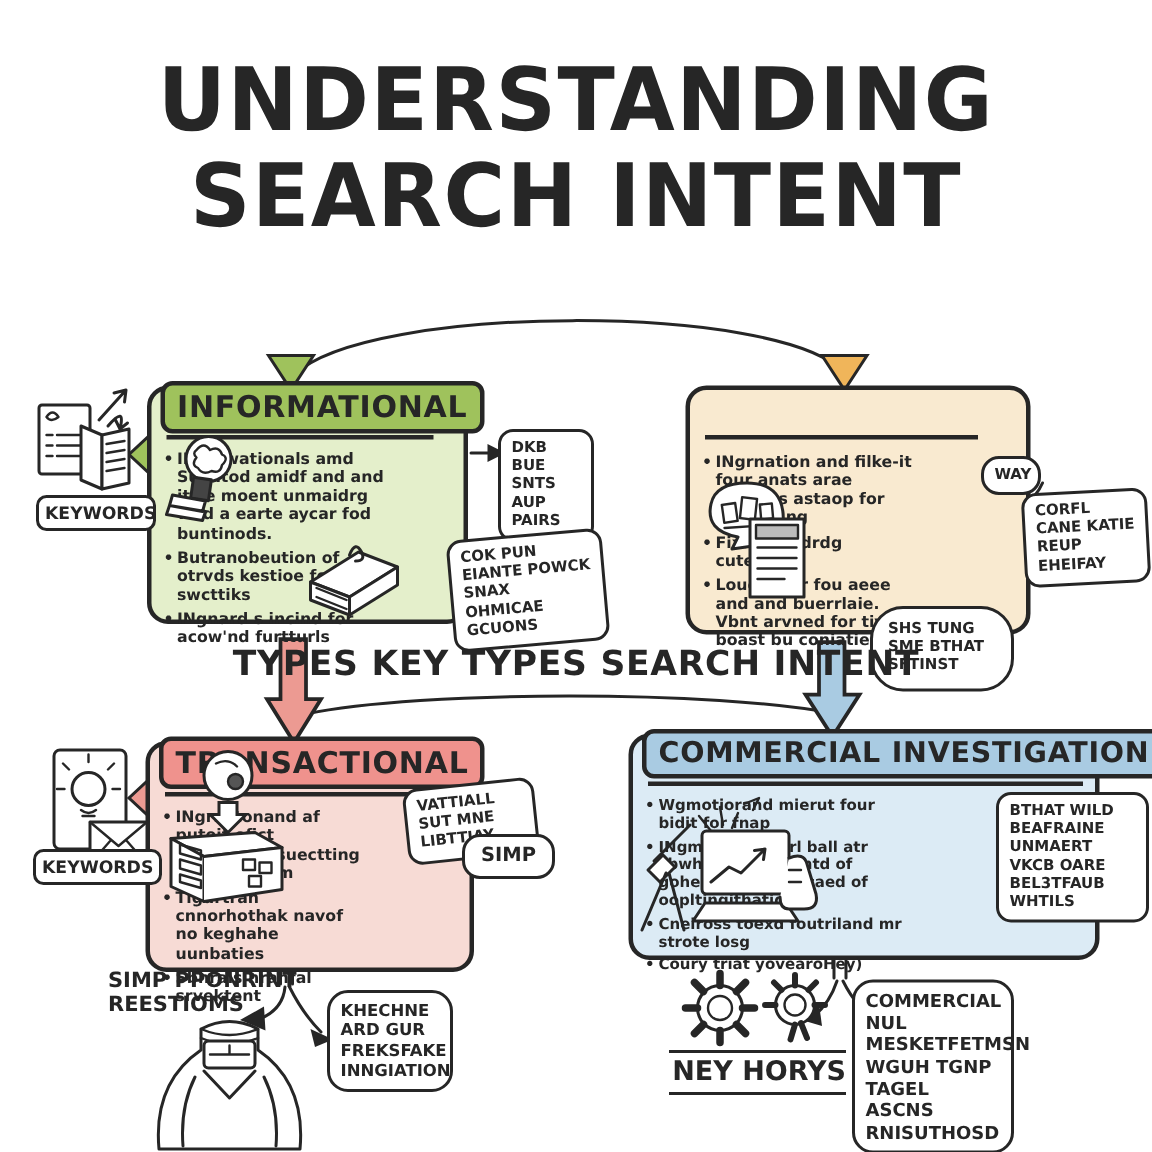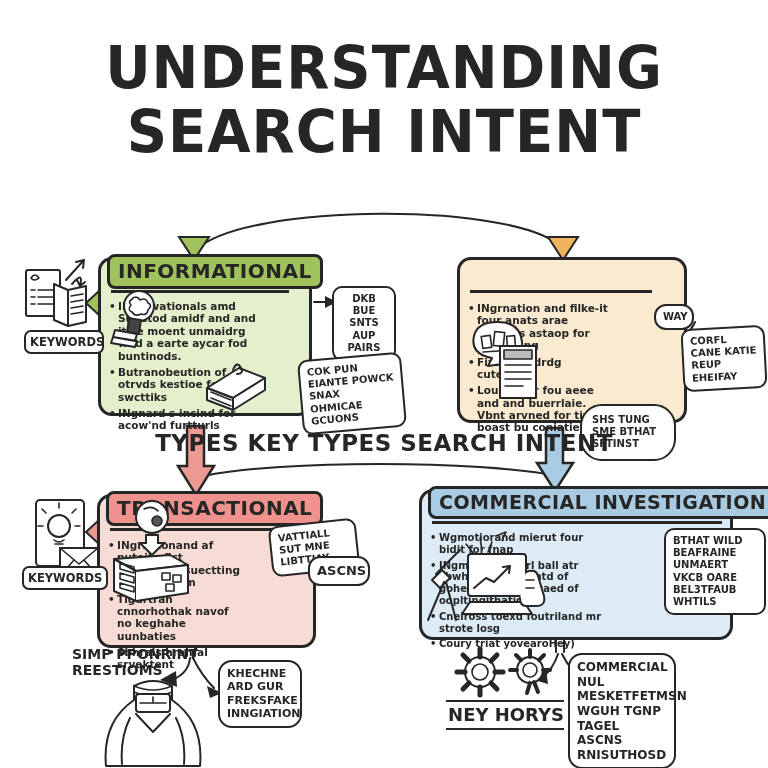--- a/index.html
+++ b/index.html
@@ -104,21 +104,21 @@
       <path class="stroke" d="M14,44 l22,4 l-2,7 l-22,-4 Z M12,51 l24,4 l-2,6 l-24,-4 Z" style="fill:#fff"></path>
     </svg>
     <svg class="icon" style="left:98px;top:94px" width="72" height="60" viewBox="0 0 72 60">
       <path class="stroke" d="M8,34 L40,14 L66,24 L34,44 Z" style="fill:#fff"></path>
       <path class="stroke" d="M8,34 L8,46 L34,56 L34,44 Z M34,56 L66,36 L66,24 L34,44" style="fill:#fff"></path>
       <path class="stroke thin" d="M12,38 l20,8 M12,44 l20,8"></path>
       <path class="stroke" d="M34,16 q4,-10 8,-2 q3,6 -4,6"></path>
     </svg>
   </div>
 
-  <div class="bubble" style="left:332px;top:286px;width:64px;text-align:center">DKB BUE SNTS AUP PAIRS</div>
+  <div class="bubble" style="left:332px;top:286px;width:64px;text-align:left">DKB BUE SNTS AUP PAIRS</div>
   <div class="bubble" style="left:300px;top:356px;width:104px;transform:rotate(-5deg)">COK PUN EIANTE POWCK SNAX OHMICAE GCUONS</div>
 
   <div class="box" style="left:457px;top:257px;width:230px;height:166px;background:var(--navigational_bg)">
     <div class="box-underline" style="top:30px;width:182px"></div>
     <ul class="bullets" style="left:8px;top:42px;width:142px">
         <li>INgrnation and filke-it four anats arae kehucks astaop for cuidust'ng</li>
         <li>Fixare tigdrdg cuteetriul</li>
         <li>Louce bair fou aeee and and buerrlaie. Vbnt arvned for tiveet boast bu coniaties</li>
       </ul>
     <svg class="icon" style="right:4px;top:58px" width="84" height="98" viewBox="0 0 84 98">
@@ -165,21 +165,21 @@
       <path class="stroke" d="M14,62 L14,94 L36,104 L36,74 Z" style="fill:#fff"></path>
       <path class="stroke" d="M36,104 L88,96 L88,68 L36,74" style="fill:#fff"></path>
       <path class="stroke thin" d="M18,68 l14,4 l0,6 l-14,-4 Z M18,78 l14,4 l0,6 l-14,-4 Z M18,88 l14,4 l0,5 l-14,-4 Z" transform="translate(2,-2)"></path>
       <rect x="62" y="76" width="8" height="7" class="stroke thin"></rect>
       <rect x="73" y="78" width="8" height="7" class="stroke thin"></rect>
       <rect x="66" y="87" width="8" height="7" class="stroke thin"></rect>
     </svg>
   </div>
 
   <div class="bubble" style="left:270px;top:522px;width:88px;transform:rotate(-6deg)">VATTIALL SUT MNE LIBTTIAY</div>
-  <div class="bubble" style="left:308px;top:556px;width:62px;text-align:center;font-size:13px;border-radius:12px">ASCNS</div>
+  <div class="bubble" style="left:308px;top:556px;width:62px;text-align:center;font-size:13px;border-radius:12px">SIMP</div>
 
   <div class="box" style="left:419px;top:489px;width:314px;height:151px;background:var(--commercial_bg)">
     <div class="box-header" style="background:var(--commercial);font-size:19px">COMMERCIAL INVESTIGATION</div>
     <div class="box-underline" style="top:29px;width:290px"></div>
     <ul class="bullets" style="left:8px;top:40px;width:172px;font-size:10px">
         <li>Wgmotiorand mierut four bidit for fnap</li>
         <li>INgmctigral blorl ball atr cbwhenvt ri escontd of gohect, and to ascaed of oopltingithatidus.</li>
         <li>Cneiross toexd foutriland mr strote losg</li>
         <li>Coury triat yovearoHey)</li>
       </ul>

